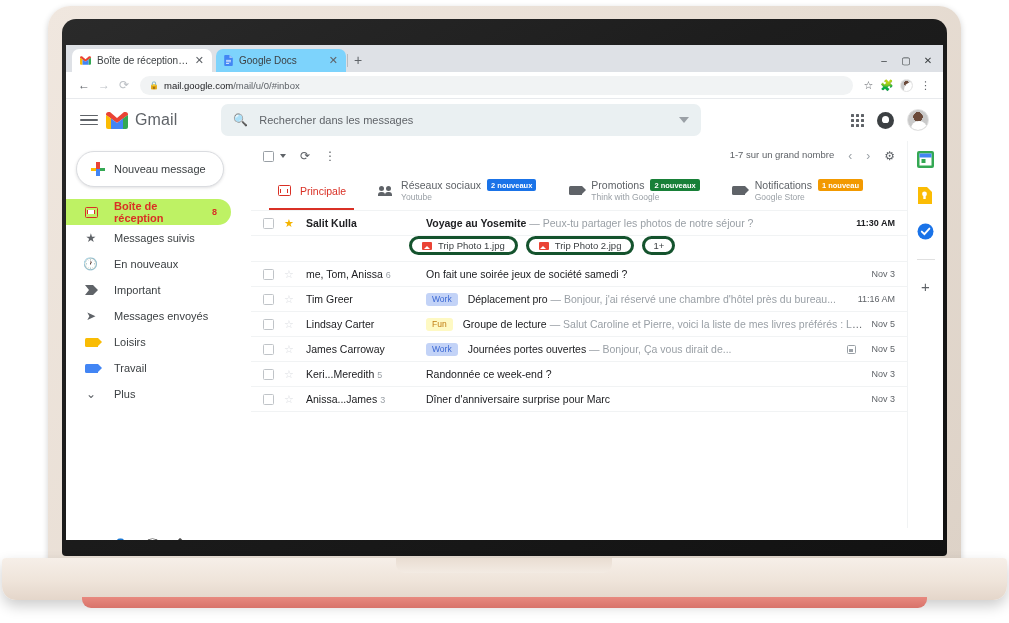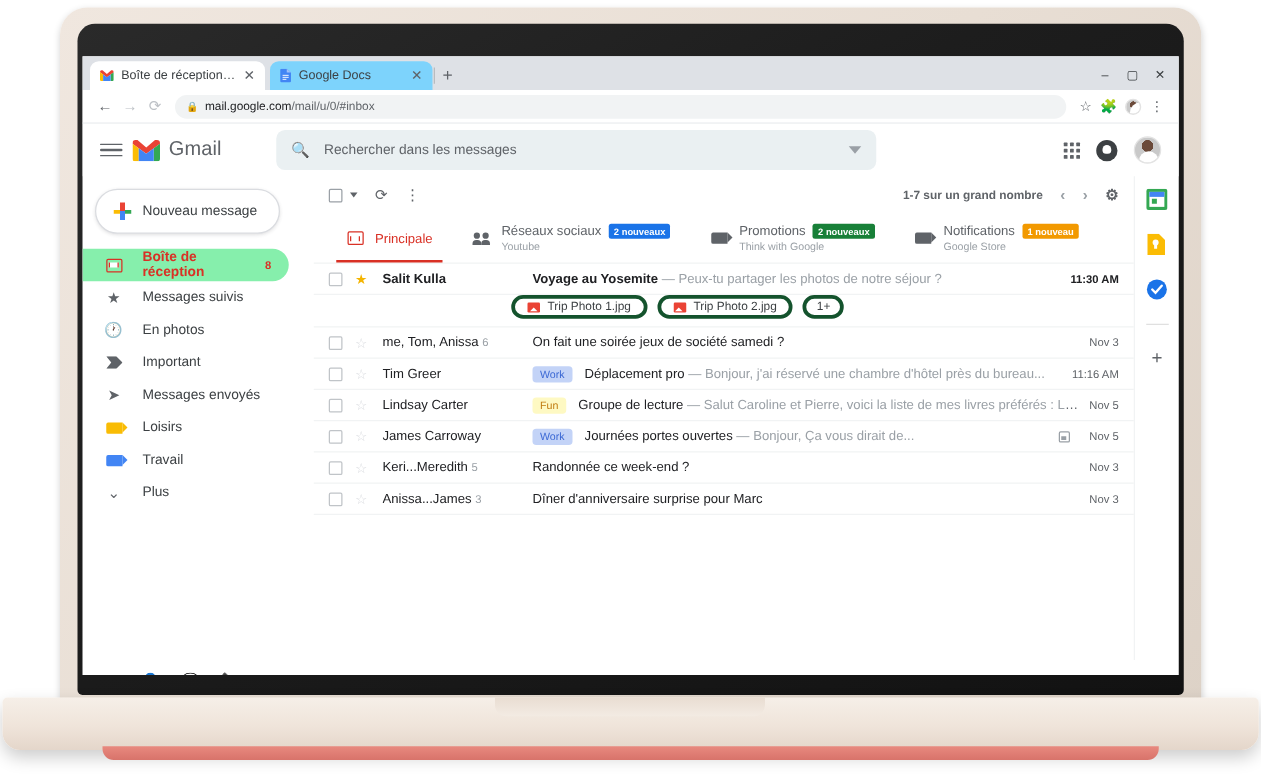--- a/index.html
+++ b/index.html
@@ -117,21 +117,21 @@
     gap:9px; padding-left:14px; box-shadow:0 1px 3px rgba(60,64,67,.16); }
   .composeplus { position:relative; width:14px; height:14px; }
   .composeplus i { position:absolute; }
   .composeplus .h { left:0; top:5.5px; width:14px; height:3.2px; }
   .composeplus .v { left:5.4px; top:0; width:3.2px; height:14px; }
   .composetxt { font-size:11px; color:#3c4043; }
 
   .navlist { margin-top:12px; }
   .navitem { height:26px; display:flex; align-items:center; padding-left:18px;
     border-radius:0 13px 13px 0; margin-right:20px; gap:16px; }
-  .navitem.sel { background:#86efac;align-items:center; }
+  .navitem.sel { background:#bef264;align-items:center; }
   .navlbl { font-size:11px; color:#3c4043; flex:1; }
   .navitem.sel .navlbl { color:#d93025; font-weight:bold; }
   .navcount { font-size:9px; color:#d93025; font-weight:bold; padding-right:14px; }
   .nico { width:14px; display:flex; align-items:center; justify-content:center;
     font-size:12px; color:#5f6368; }
 
   .inboxico { width:13px; height:11px; border:1.8px solid #d93025; border-radius:1.5px;
     position:relative; }
   .inboxico:after { content:""; position:absolute; left:1.5px; top:2.5px; width:6px;
     height:4px; background:#fff; border-left:1.5px solid #d93025;
@@ -145,21 +145,21 @@
   .sfico { font-size:12px; color:#5f6368; }
 
   
   .mailarea { flex:1; background:#fff; border-left:0; }
   .toolbar { height:30px; display:flex; align-items:center; padding:0 12px; gap:14px; }
   .cbox { width:11px; height:11px; border:1.6px solid #9aa0a6; border-radius:1.5px; }
   .caret { width:0;height:0; border-left:3.5px solid transparent;
     border-right:3.5px solid transparent; border-top:4px solid #5f6368;
     margin-left:-8px; }
   .tbico { font-size:12px; color:#5f6368; }
-  .pageinfo { margin-left:auto; display:flex; align-items:center; gap:14px;font-weight:bold; }
+  .pageinfo { margin-left:auto; display:flex; align-items:flex-start; gap:14px; }
   .pagetxt { font-size:9.5px; color:#5f6368; }
   .arr { font-size:12px; color:#9aa0a6; }
 
   .tabs { display:flex; border-bottom:1px solid #f1f3f4; padding-left:10px;
     height:40px; }
   .mtab { display:flex; align-items:center; gap:9px; padding:0 16px;
     position:relative; }
   .mtab.active:after { content:""; position:absolute; left:8px; right:8px;
     bottom:0; height:2.5px; background:#d93025; }
   .mtabtxts { display:flex; flex-direction:column; justify-content:center; gap:1px; }
@@ -340,21 +340,21 @@
               </span>
             <span class="navlbl">Boîte de réception</span>
             <span class="navcount">8</span>
           </div>
           <div class="navitem">
             <span class="nico">★</span>
             <span class="navlbl">Messages suivis</span>
           </div>
           <div class="navitem">
             <span class="nico">🕐</span>
-            <span class="navlbl">En photos</span>
+            <span class="navlbl">En nouveaux</span>
           </div>
           <div class="navitem">
             <span class="nico">
               <svg width="13" height="10" viewBox="0 0 13 10">
                   <path fill="#5f6368" d="M0 0h8l5 5-5 5H0l4-5z"></path>
                 </svg>
             </span>
             <span class="navlbl">Important</span>
           </div>
           <div class="navitem">

